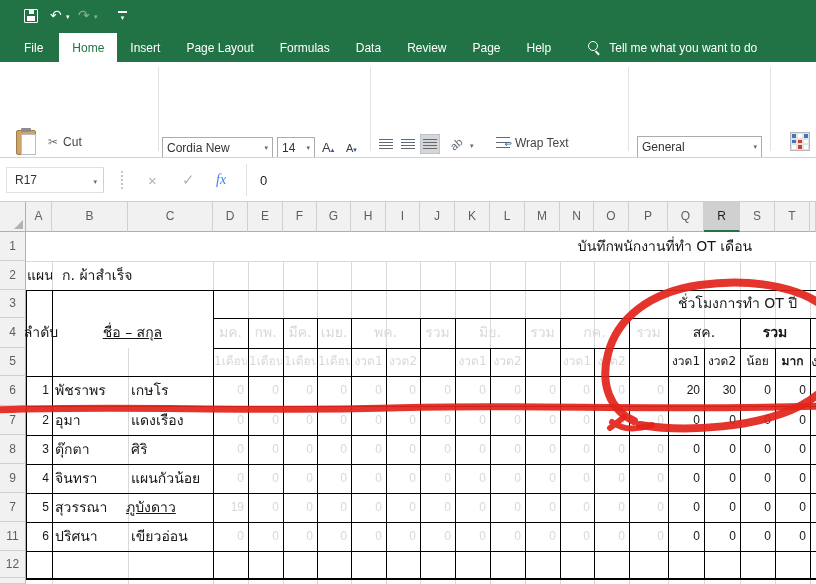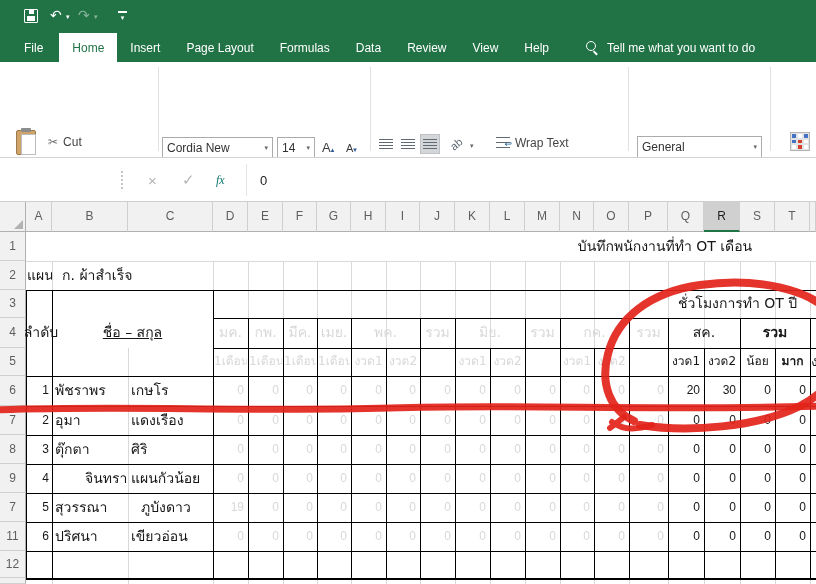--- a/index.html
+++ b/index.html
@@ -50,21 +50,21 @@
   .icn-cf{position:absolute;width:20px;height:19px;border:1px solid #b5b5b5;display:grid;grid-template-columns:1fr 1fr 1fr;grid-template-rows:1fr 1fr 1fr;background:#fff}
   .icn-cf i{border:.5px solid #e3e3e3}
   .cf-b{background:#4472c4}.cf-r{background:#d23f31}
 
   
   #formulabar{position:absolute;left:0;top:158px;width:816px;height:44px;background:#fff;border-bottom:1px solid #cfcfcf}
   #namebox{position:absolute;left:6px;top:9px;width:98px;height:26px;border:1px solid #e1e1e1;border-right:1px solid #cfcfcf;display:flex;align-items:center;font-size:12px;color:#333;padding-left:8px}
   #namebox .cvr{position:absolute;right:6px;top:10px}
   .grip{position:absolute;left:121px;top:13px;height:18px;border-left:2px dotted #c4c4c4}
   .fbtn{position:absolute;top:9px;height:26px;display:flex;align-items:center;font-size:15px;color:#b3b3b3}
-  .fx{font-family:"Liberation Serif",serif;font-style:italic;font-size:12px;color:#0f766e}
+  .fx{font-family:"Liberation Serif",serif;font-style:italic;font-size:14px;color:#3b82f6}
   #fvalue{position:absolute;left:260px;top:9px;height:26px;display:flex;align-items:center;font-size:13px;color:#222}
   .fsep{position:absolute;top:6px;height:32px;width:1px;background:#e3e3e3}
 
   
   #sheet{position:absolute;left:0;top:0;width:816px;height:584px}
   #corner{position:absolute;left:0;top:202px;width:26px;height:30px;background:#f1f1f1;border-right:1px solid #b0b0b0;border-bottom:1px solid #b0b0b0}
   #corner:after{content:"";position:absolute;right:2px;bottom:2px;border-left:9px solid transparent;border-bottom:9px solid #b2b2b2}
   .colhead{position:absolute;background:#f1f1f1;border-right:1px solid #cfcfcf;border-bottom:1px solid #b0b0b0;font-size:12px;color:#5e5e5e;text-align:center}
   .colsel{background:#d0d0d0;border-bottom:2px solid #217346;color:#1e1e1e}
   .rowhead{position:absolute;background:#f1f1f1;border-right:1px solid #b0b0b0;border-bottom:1px solid #cfcfcf;font-size:12px;color:#5e5e5e;text-align:center}
@@ -94,21 +94,21 @@
 
   <div id="tabrow">
     <span id="tabs-holder" style="display:flex">
         <span class="tab filetab">File</span>
         <span class="tab active">Home</span>
         <span class="tab">Insert</span>
         <span class="tab">Page Layout</span>
         <span class="tab">Formulas</span>
         <span class="tab">Data</span>
         <span class="tab">Review</span>
-        <span class="tab">View</span>
+        <span class="tab">Page</span>
         <span class="tab">Help</span>
       </span>
     <span id="searchbox">
       <span class="icn-search"></span>
       <span>Tell me what you want to do</span>
     </span>
   </div>
 
   <div id="ribbon">
 
@@ -174,20 +174,24 @@
         <i class="cf-r"></i>
         <i></i>
         <i></i>
         <i class="cf-r"></i>
         <i></i>
     </div>
 
   </div>
 
   <div id="formulabar">
+    <div id="namebox">
+      <span>R17</span>
+      <span class="cvr">▾</span>
+    </div>
     <div class="grip"></div>
     <div class="fbtn" style="left:148px">×</div>
     <div class="fbtn" style="left:182px">✓</div>
     <div class="fbtn fx" style="left:216px">fx</div>
     <div class="fsep" style="left:246px"></div>
     <div id="fvalue">0</div>
   </div>
 
   <div id="sheet">
     <div id="corner"></div>
@@ -364,42 +368,42 @@
       <div class="cell num t-dim" style="left: 491px; width: 30px; top: 435px; height: 29px; line-height: 28px;">0</div>
       <div class="cell num t-dim" style="left: 526px; width: 30px; top: 435px; height: 29px; line-height: 28px;">0</div>
       <div class="cell num t-dim" style="left: 561px; width: 29px; top: 435px; height: 29px; line-height: 28px;">0</div>
       <div class="cell num t-dim" style="left: 595px; width: 30px; top: 435px; height: 29px; line-height: 28px;">0</div>
       <div class="cell num t-dim" style="left: 630px; width: 34px; top: 435px; height: 29px; line-height: 28px;">0</div>
       <div class="cell num" style="left: 669px; width: 31px; top: 435px; height: 29px; line-height: 28px;">0</div>
       <div class="cell num" style="left: 705px; width: 31px; top: 435px; height: 29px; line-height: 28px;">0</div>
       <div class="cell num" style="left: 741px; width: 30px; top: 435px; height: 29px; line-height: 28px;">0</div>
       <div class="cell num" style="left: 776px; width: 30px; top: 435px; height: 29px; line-height: 28px;">0</div>
       <div class="cell num" style="left: 26px; width: 23px; top: 464px; height: 29px; line-height: 28px;">4</div>
-      <div class="cell thai" style="left: 55px; width: 72px; top: 464px; height: 29px; line-height: 28px; margin-left: 30px;">จินทรา</div>
+      <div class="cell thai" style="left: 55px; width: 72px; top: 464px; height: 29px; line-height: 28px;">จินทรา</div>
       <div class="cell thai" style="left: 131px; width: 80px; top: 464px; height: 29px; line-height: 28px;">แผนกัวน้อย</div>
       <div class="cell num t-dim" style="left: 214px; width: 30px; top: 464px; height: 29px; line-height: 28px;">0</div>
       <div class="cell num t-dim" style="left: 249px; width: 30px; top: 464px; height: 29px; line-height: 28px;">0</div>
       <div class="cell num t-dim" style="left: 284px; width: 29px; top: 464px; height: 29px; line-height: 28px;">0</div>
       <div class="cell num t-dim" style="left: 318px; width: 29px; top: 464px; height: 29px; line-height: 28px;">0</div>
       <div class="cell num t-dim" style="left: 352px; width: 30px; top: 464px; height: 29px; line-height: 28px;">0</div>
       <div class="cell num t-dim" style="left: 387px; width: 29px; top: 464px; height: 29px; line-height: 28px;">0</div>
       <div class="cell num t-dim" style="left: 421px; width: 30px; top: 464px; height: 29px; line-height: 28px;">0</div>
       <div class="cell num t-dim" style="left: 456px; width: 30px; top: 464px; height: 29px; line-height: 28px;">0</div>
       <div class="cell num t-dim" style="left: 491px; width: 30px; top: 464px; height: 29px; line-height: 28px;">0</div>
       <div class="cell num t-dim" style="left: 526px; width: 30px; top: 464px; height: 29px; line-height: 28px;">0</div>
       <div class="cell num t-dim" style="left: 561px; width: 29px; top: 464px; height: 29px; line-height: 28px;">0</div>
       <div class="cell num t-dim" style="left: 595px; width: 30px; top: 464px; height: 29px; line-height: 28px;">0</div>
       <div class="cell num t-dim" style="left: 630px; width: 34px; top: 464px; height: 29px; line-height: 28px;">0</div>
       <div class="cell num" style="left: 669px; width: 31px; top: 464px; height: 29px; line-height: 28px;">0</div>
       <div class="cell num" style="left: 705px; width: 31px; top: 464px; height: 29px; line-height: 28px;">0</div>
       <div class="cell num" style="left: 741px; width: 30px; top: 464px; height: 29px; line-height: 28px;">0</div>
       <div class="cell num" style="left: 776px; width: 30px; top: 464px; height: 29px; line-height: 28px;">0</div>
       <div class="cell num" style="left: 26px; width: 23px; top: 493px; height: 29px; line-height: 28px;">5</div>
       <div class="cell thai" style="left: 55px; width: 72px; top: 493px; height: 29px; line-height: 28px;">สุวรรณา</div>
-      <div class="cell thai" style="left: 141px; width: 80px; top: 493px; height: 29px; line-height: 28px;">ภูบังดาว</div>
+      <div class="cell thai" style="left: 126px; width: 80px; top: 493px; height: 29px; line-height: 28px; text-decoration: underline;">ภูบังดาว</div>
       <div class="cell num t-dim" style="left: 214px; width: 30px; top: 493px; height: 29px; line-height: 28px;">19</div>
       <div class="cell num t-dim" style="left: 249px; width: 30px; top: 493px; height: 29px; line-height: 28px;">0</div>
       <div class="cell num t-dim" style="left: 284px; width: 29px; top: 493px; height: 29px; line-height: 28px;">0</div>
       <div class="cell num t-dim" style="left: 318px; width: 29px; top: 493px; height: 29px; line-height: 28px;">0</div>
       <div class="cell num t-dim" style="left: 352px; width: 30px; top: 493px; height: 29px; line-height: 28px;">0</div>
       <div class="cell num t-dim" style="left: 387px; width: 29px; top: 493px; height: 29px; line-height: 28px;">0</div>
       <div class="cell num t-dim" style="left: 421px; width: 30px; top: 493px; height: 29px; line-height: 28px;">0</div>
       <div class="cell num t-dim" style="left: 456px; width: 30px; top: 493px; height: 29px; line-height: 28px;">0</div>
       <div class="cell num t-dim" style="left: 491px; width: 30px; top: 493px; height: 29px; line-height: 28px;">0</div>
       <div class="cell num t-dim" style="left: 526px; width: 30px; top: 493px; height: 29px; line-height: 28px;">0</div>

